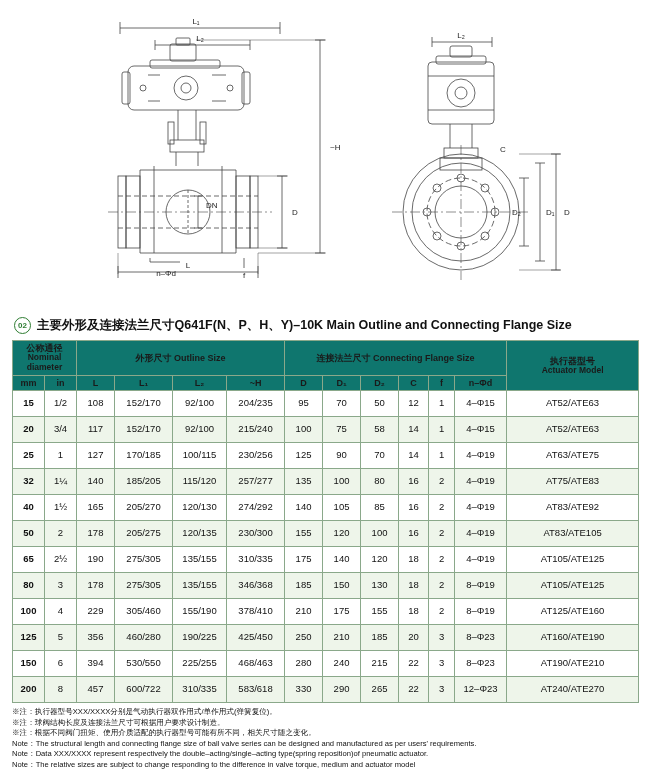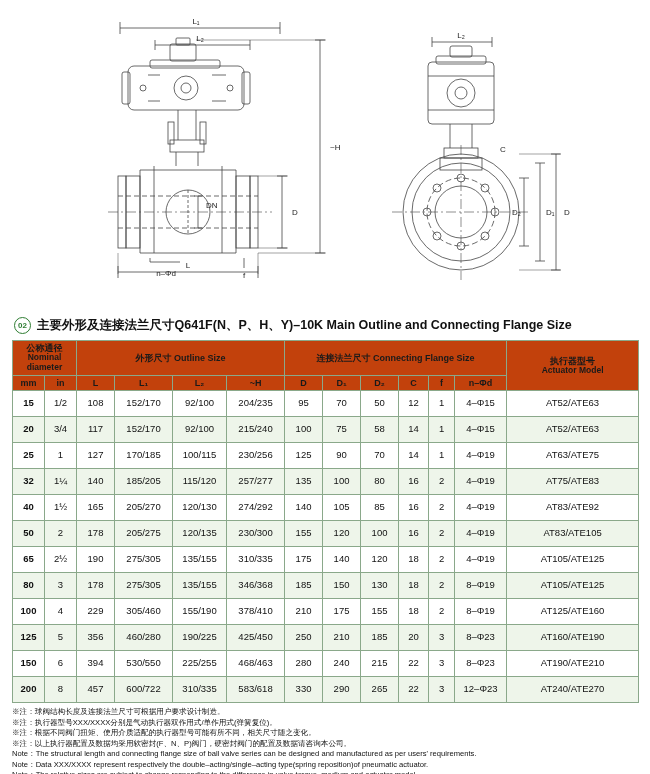--- a/index.html
+++ b/index.html
@@ -40,21 +40,21 @@
     table-layout:fixed;
   }
   table.spec th, table.spec td{
     border:1px solid #8aa88a;
     text-align:center;
     vertical-align:middle;
     padding:2px 1px;
     line-height:1.15;
   }
   table.spec thead th{
-    background:#c2410c;
+    background:#0f766e;
     font-weight:bold;
     font-size:9px;
     color:#1a1a1a;
   }
   table.spec thead th .cn{display:block;font-size:9px;}
   table.spec thead th .en{display:block;font-size:8.5px;}
   table.spec tbody td{
     height:21px;
     font-size:9.5px;
   }
@@ -451,23 +451,22 @@
         <td>265</td>
         <td>22</td>
         <td>3</td>
         <td>12–Φ23</td>
         <td class="actuator">AT240/ATE270</td>
       </tr>
     </tbody>
   </table>
 
   <div class="notes">
+    <div>※注：执行器型号XXX/XXXX分别是气动执行器双作用式/单作用式(弹簧复位)。</div>
     <div>※注：球阀结构长度及连接法兰尺寸可根据用户要求设计制造。</div>
-    <div>※注：执行器型号XXX/XXXX分别是气动执行器双作用式/单作用式(弹簧复位)。</div>
     <div>※注：根据不同阀门扭矩、使用介质适配的执行器型号可能有所不同，相关尺寸随之变化。</div>
-    <div>※注：以上执行器配置及数据均采用软密封(F、N、P)阀门，硬密封阀门的配置及数据请咨询本公司。</div>
     <div>Note：The structural length and connecting flange size of ball valve series can be designed and manufactured as per users' requirements.</div>
     <div>Note：Data XXX/XXXX   represent respectively the double–acting/single–acting type(spring reposition)of pneumatic actuator.</div>
     <div>Note：The relative sizes are subject to change responding to the difference in valve torque, medium and actuator model</div>
 
   </div>
 
 </div>
 
 </body></html>

